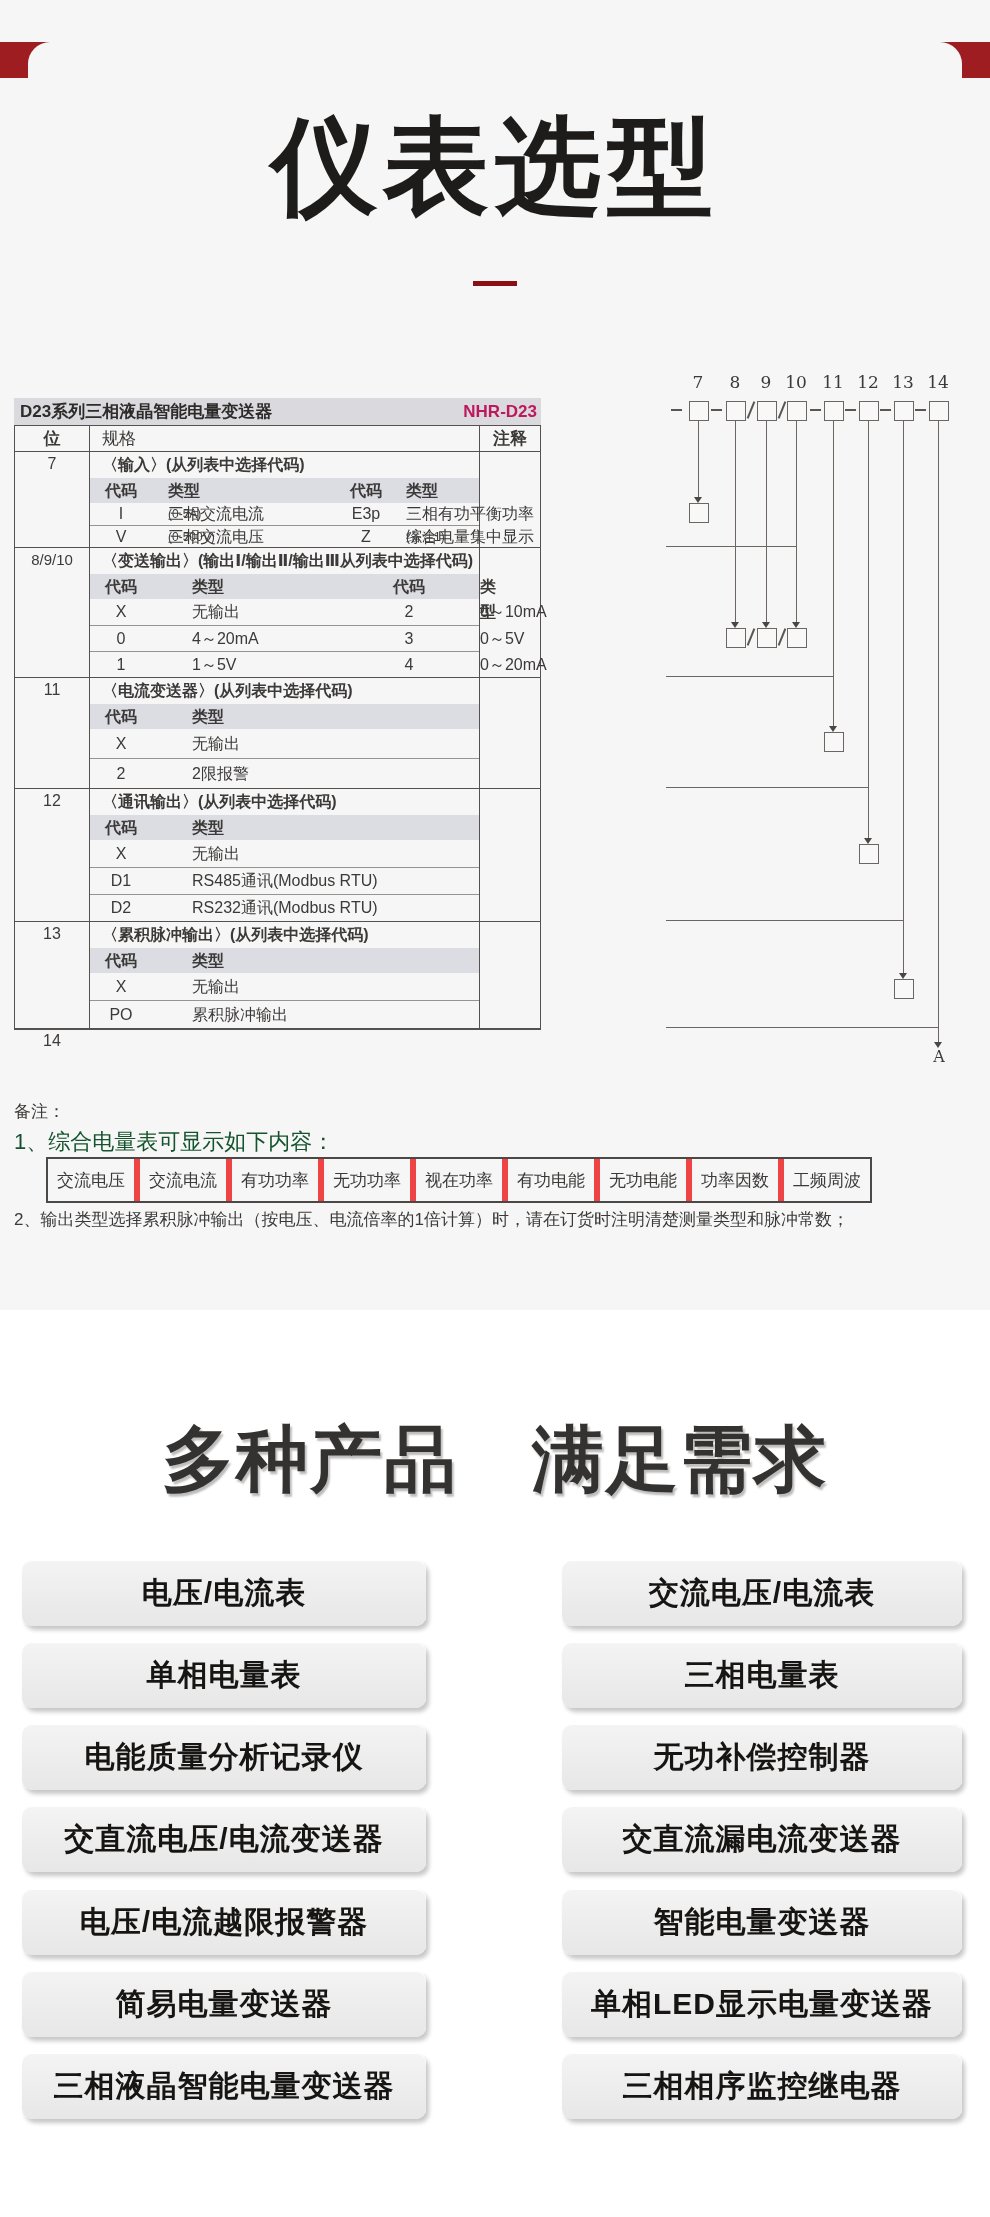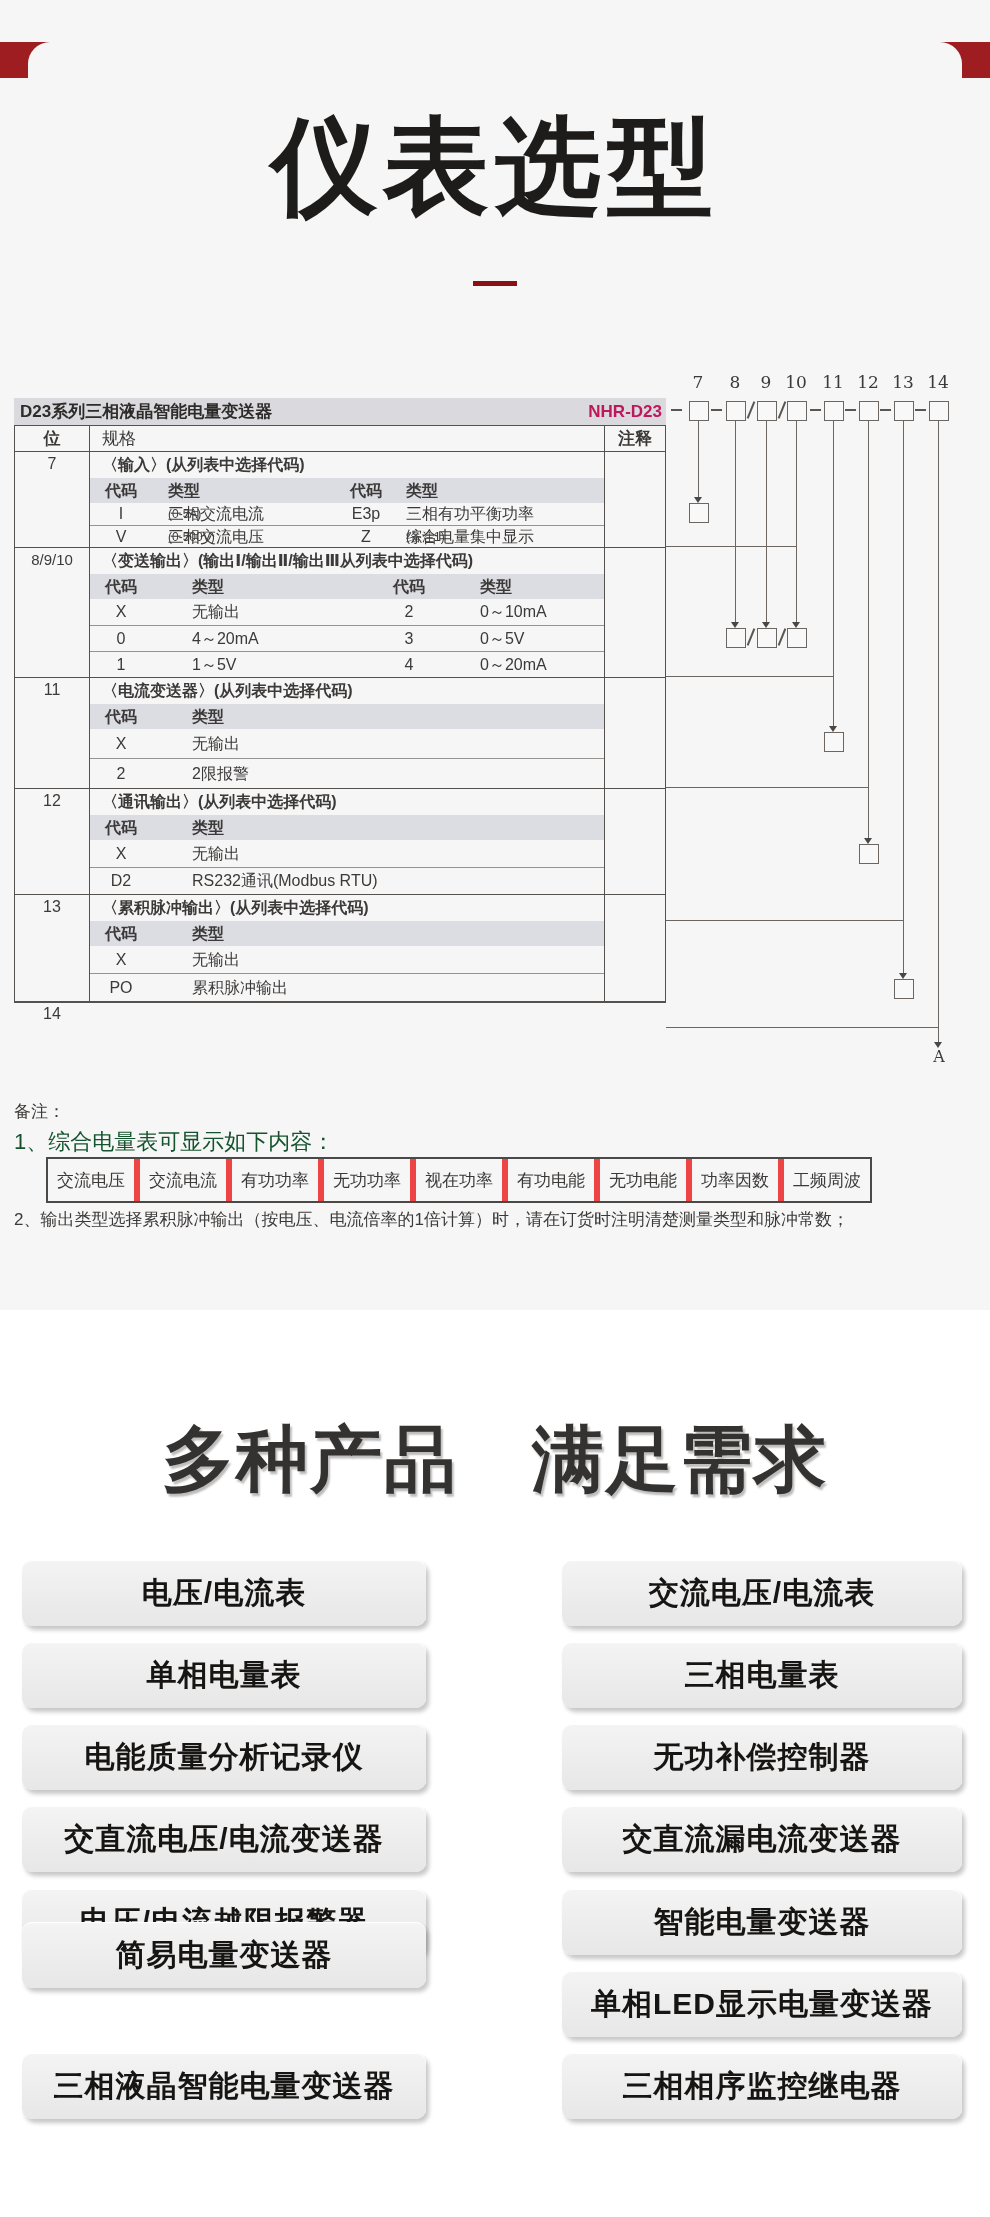--- a/index.html
+++ b/index.html
@@ -8,21 +8,21 @@
 
   
   .red-banner{position:absolute;left:0;top:42px;width:990px;height:36px;background:#9e1d20;}
   .top-card{position:absolute;left:28px;top:42px;width:934px;height:1268px;background:#f6f6f7;border-radius:22px 22px 0 0;}
 
   .main-title{position:absolute;left:0;top:96px;width:990px;margin:0;text-align:center;
     font-size:106px;font-weight:900;letter-spacing:6px;color:#1d1c1b;}
   .red-divider{position:absolute;left:473px;top:281px;width:44px;height:5px;background:#8a1015;}
 
   
-  .sel-table{position:absolute;left:14px;top:398px;width:652px;color:#3c3a38;font-size:16px;}
+  .sel-table{position:absolute;left:14px;top:398px;width:527px;color:#3c3a38;font-size:16px;}
   .sel-table *{box-sizing:border-box;}
   .bar{position:relative;height:27px;line-height:27px;background:#d9d9de;}
   .bar-title{font-weight:bold;font-size:17px;padding-left:6px;color:#2e2c2a;}
   .bar-model{position:absolute;right:4px;top:0;font-weight:bold;font-size:17px;color:#be185d;}
   .tbl{position:relative;border:1px solid #55514e;}
   .vl-a{position:absolute;left:74px;top:0;bottom:0;width:1px;background:#55514e;}
   .vl-b{position:absolute;right:60px;top:0;bottom:0;width:1px;background:#55514e;}
   .hdr-row{position:relative;height:25px;line-height:25px;}
   .hdr-pos{position:absolute;left:0;width:74px;text-align:center;font-weight:bold;font-size:17px;}
   .hdr-spec{position:absolute;left:87px;font-weight:normal;font-size:17px;}
@@ -203,20 +203,24 @@
           <div class="title-row">〈通讯输出〉(从列表中选择代码)</div>
           <div class="band">
             <span class="c1">代码</span>
             <span class="t1">类型</span>
           </div>
           <div class="crow" style="height:27px">
             <span class="c1">X</span>
             <span class="t1">无输出</span>
           </div>
           <div class="crow" style="height:27px">
+            <span class="c1">D1</span>
+            <span class="t1">RS485通讯(Modbus RTU)</span>
+          </div>
+          <div class="crow" style="height:27px">
             <span class="c1">D2</span>
             <span class="t1">RS232通讯(Modbus RTU)</span>
           </div>
         </div>
       </div>
 
       <div class="section">
         <div class="pos">13</div>
         <div class="rows">
           <div class="title-row">〈累积脉冲输出〉(从列表中选择代码)</div>
@@ -323,17 +327,17 @@
   <div class="pbtn pl" style="top:1560px">电压/电流表</div>
   <div class="pbtn pr" style="top:1560px">交流电压/电流表</div>
   <div class="pbtn pl" style="top:1642px">单相电量表</div>
   <div class="pbtn pr" style="top:1642px">三相电量表</div>
   <div class="pbtn pl" style="top:1724px">电能质量分析记录仪</div>
   <div class="pbtn pr" style="top:1724px">无功补偿控制器</div>
   <div class="pbtn pl" style="top:1806px">交直流电压/电流变送器</div>
   <div class="pbtn pr" style="top:1806px">交直流漏电流变送器</div>
   <div class="pbtn pl" style="top:1889px">电压/电流越限报警器</div>
   <div class="pbtn pr" style="top:1889px">智能电量变送器</div>
-  <div class="pbtn pl" style="top:1922px">简易电量变送器</div>
+  <div class="pbtn pl" style="top:1971px">简易电量变送器</div>
   <div class="pbtn pr" style="top:1971px">单相LED显示电量变送器</div>
   <div class="pbtn pl" style="top:2053px">三相液晶智能电量变送器</div>
   <div class="pbtn pr" style="top:2053px">三相相序监控继电器</div>
 </div>
 
 </body></html>

